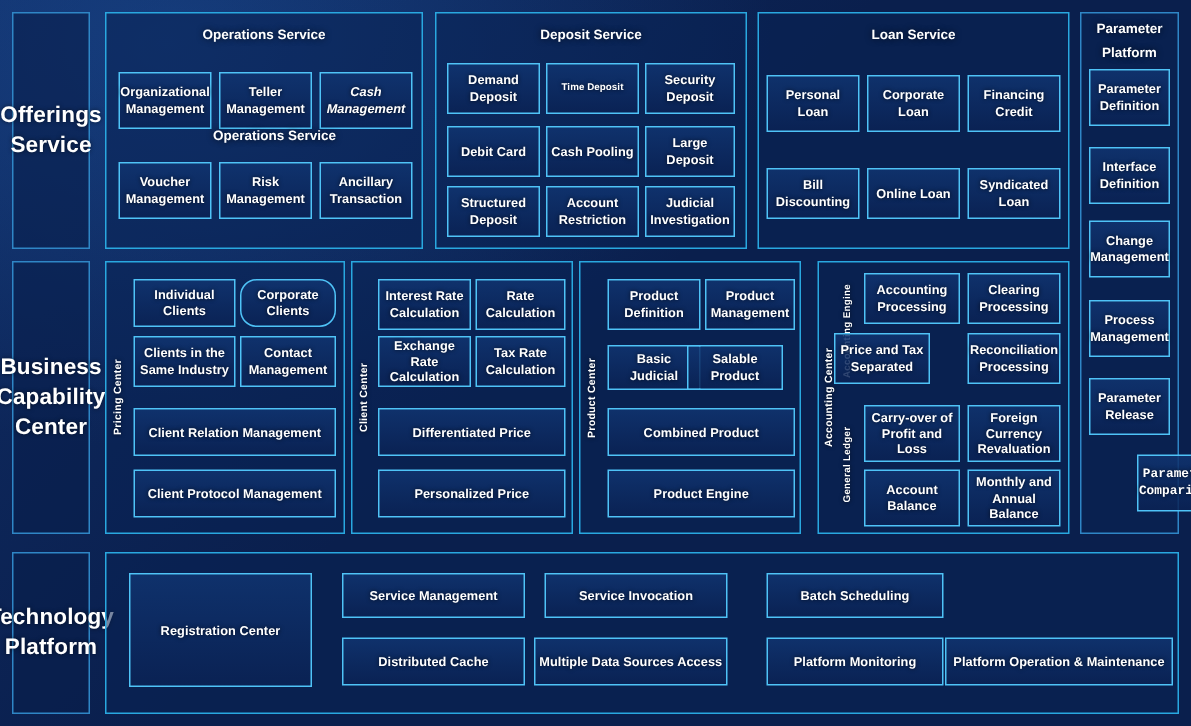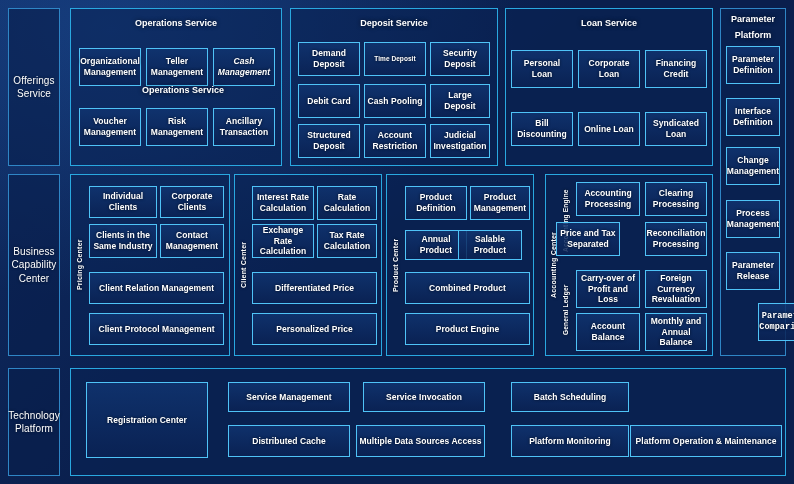--- a/index.html
+++ b/index.html
@@ -38,22 +38,22 @@
     position: absolute;
     box-sizing: border-box;
     border: 1px solid #2f86c6;
     background: rgba(9,30,75,0.6);
     display: flex;
     align-items: center;
     justify-content: center;
     text-align: center;
   }
   .sidecol .lbl {
-    font-size: 10px;
-    font-weight: normal;
+    font-size: 15px;
+    font-weight: bold;
     line-height: 1.35;
     letter-spacing: 0.1px;
     text-shadow: 0 0 3px rgba(0,0,0,0.6);
   }
 
   .box {
     position: absolute;
     box-sizing: border-box;
     border: 1px solid #4fc3f7;
     background: linear-gradient(180deg, rgba(16,52,112,0.85) 0%, rgba(10,34,84,0.85) 100%);
@@ -229,21 +229,21 @@
     <span class="lbl">Business Capability Center</span>
   </div>
 
   <div class="panel" style="left:70px; top:174px; width:160px; height:182px;">
   </div>
   <div class="vlabel" style="left:72px; top:174px; width:14px; height:182px;">Pricing Center</div>
 
   <div class="box" style="left:89px; top:186px; width:68px; height:32px;">
     <span class="t">Individual Clients</span>
   </div>
-  <div class="box" style="left:160px; top:186px; width:64px; height:32px;">
+  <div class="box" style="left:160px; top:186px; width:64px; height:32px;border-radius:11px;">
     <span class="t">Corporate Clients</span>
   </div>
   <div class="box" style="left:89px; top:224px; width:68px; height:34px;">
     <span class="t">Clients in the Same Industry</span>
   </div>
   <div class="box" style="left:160px; top:224px; width:64px; height:34px;">
     <span class="t">Contact Management</span>
   </div>
   <div class="box" style="left:89px; top:272px; width:135px; height:32px;">
     <span class="t">Client Relation Management</span>
@@ -279,21 +279,21 @@
   </div>
   <div class="vlabel" style="left:388px; top:174px; width:14px; height:182px;">Product Center</div>
 
   <div class="box" style="left:405px; top:186px; width:62px; height:34px;">
     <span class="t">Product Definition</span>
   </div>
   <div class="box" style="left:470px; top:186px; width:60px; height:34px;">
     <span class="t">Product Management</span>
   </div>
   <div class="box" style="left:405px; top:230px; width:62px; height:30px;">
-    <span class="t">Annual Product</span>
+    <span class="t">Basic Judicial</span>
   </div>
   <div class="box" style="left:458px; top:230px; width:64px; height:30px;">
     <span class="t">Salable Product</span>
   </div>
   <div class="box" style="left:405px; top:272px; width:125px; height:32px;">
     <span class="t">Combined Product</span>
   </div>
   <div class="box" style="left:405px; top:313px; width:125px; height:32px;">
     <span class="t">Product Engine</span>
   </div>

